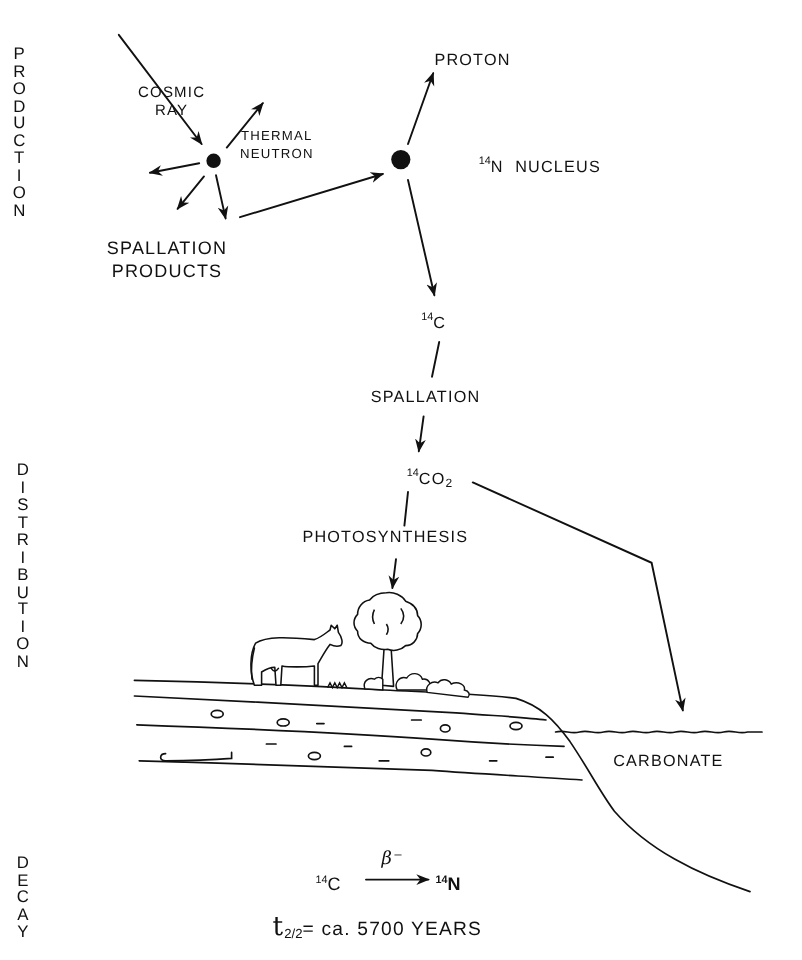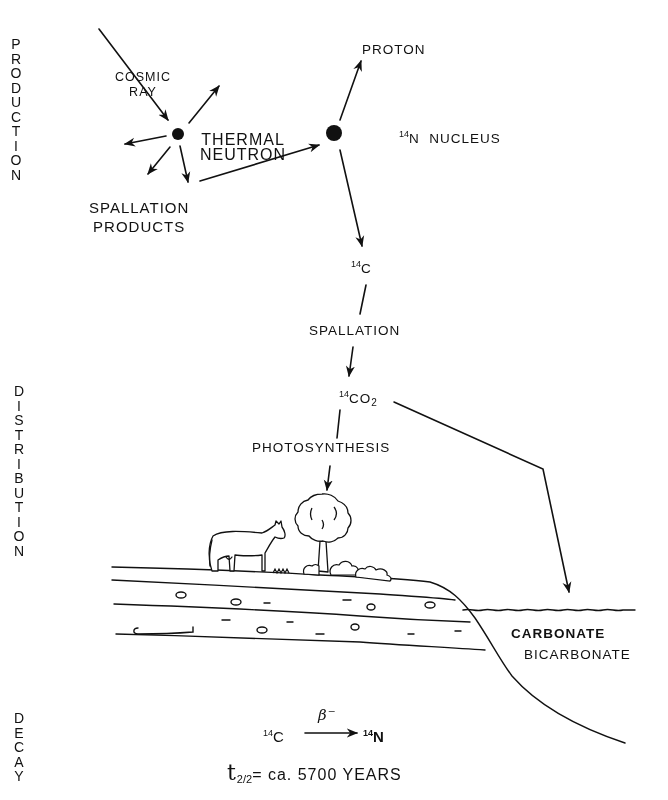--- a/index.html
+++ b/index.html
@@ -113,21 +113,21 @@
     <span>E</span>
     <span>C</span>
     <span>A</span>
     <span>Y</span>
   </div>
 
 <div class="lbl center" style="left:115px; top:22px; font-size:12.5px; line-height:15px;margin-top:48px;">
   <div>COSMIC</div>
   <div>RAY</div>
 </div>
-<div class="lbl center" style="left:200px; top:132px; font-size:16px; line-height:15px;">
+<div class="lbl center" style="left:200px; top:107px; font-size:11px; line-height:15px;">
   <div>THERMAL</div>
   <div>NEUTRON</div>
 </div>
 <div class="lbl center" style="left:89px; top:198px; font-size:15px; line-height:19px;">
   <div>SPALLATION</div>
   <div>PRODUCTS</div>
 </div>
 <div class="lbl" style="left:362px; top:42px;">PROTON</div>
 <div class="lbl" style="left:363px; top:126px;margin-left:36px;">
   <sup class="iso">14</sup><span>N</span>&nbsp;&nbsp;<span>NUCLEUS</span>
@@ -135,22 +135,21 @@
 <div class="lbl" style="left:351px; top:256px;">
   <sup class="iso">14</sup><span>C</span>
 </div>
 
 <div class="lbl" style="left:309px; top:323px;">SPALLATION</div>
 <div class="lbl" style="left:319px; top:386px;margin-left:20px;">
   <sup class="iso">14</sup><span>CO</span><sub class="s">2</sub>
 </div>
 <div class="lbl" style="left:252px; top:440px;">PHOTOSYNTHESIS</div>
 <div class="lbl" style="left:502px; top:623px; line-height:21px;">
-  <div style="padding-left:9px;font-weight:bold;">CARBONATE</div>
-  <div style="padding-left:22px;">BICARBONATE</div>
+  <div style="padding-left:9px;">CARBONATE</div>
 </div>
 
 <div class="lbl" style="left:263px; top:725px; font-size:15px;">
   <sup class="iso">14</sup><span>C</span>
 </div>
 <div class="lbl" style="left:318px; top:707px; font-size:15px; font-style:italic; font-family:'DejaVu Serif', serif;">β⁻</div>
 <div class="lbl" style="left:363px; top:725px; font-size:15px;font-weight:bold;">
   <sup class="iso">14</sup><span>N</span>
 </div>
 <div class="lbl" style="left:227px; top:765px; font-size:16px;">

